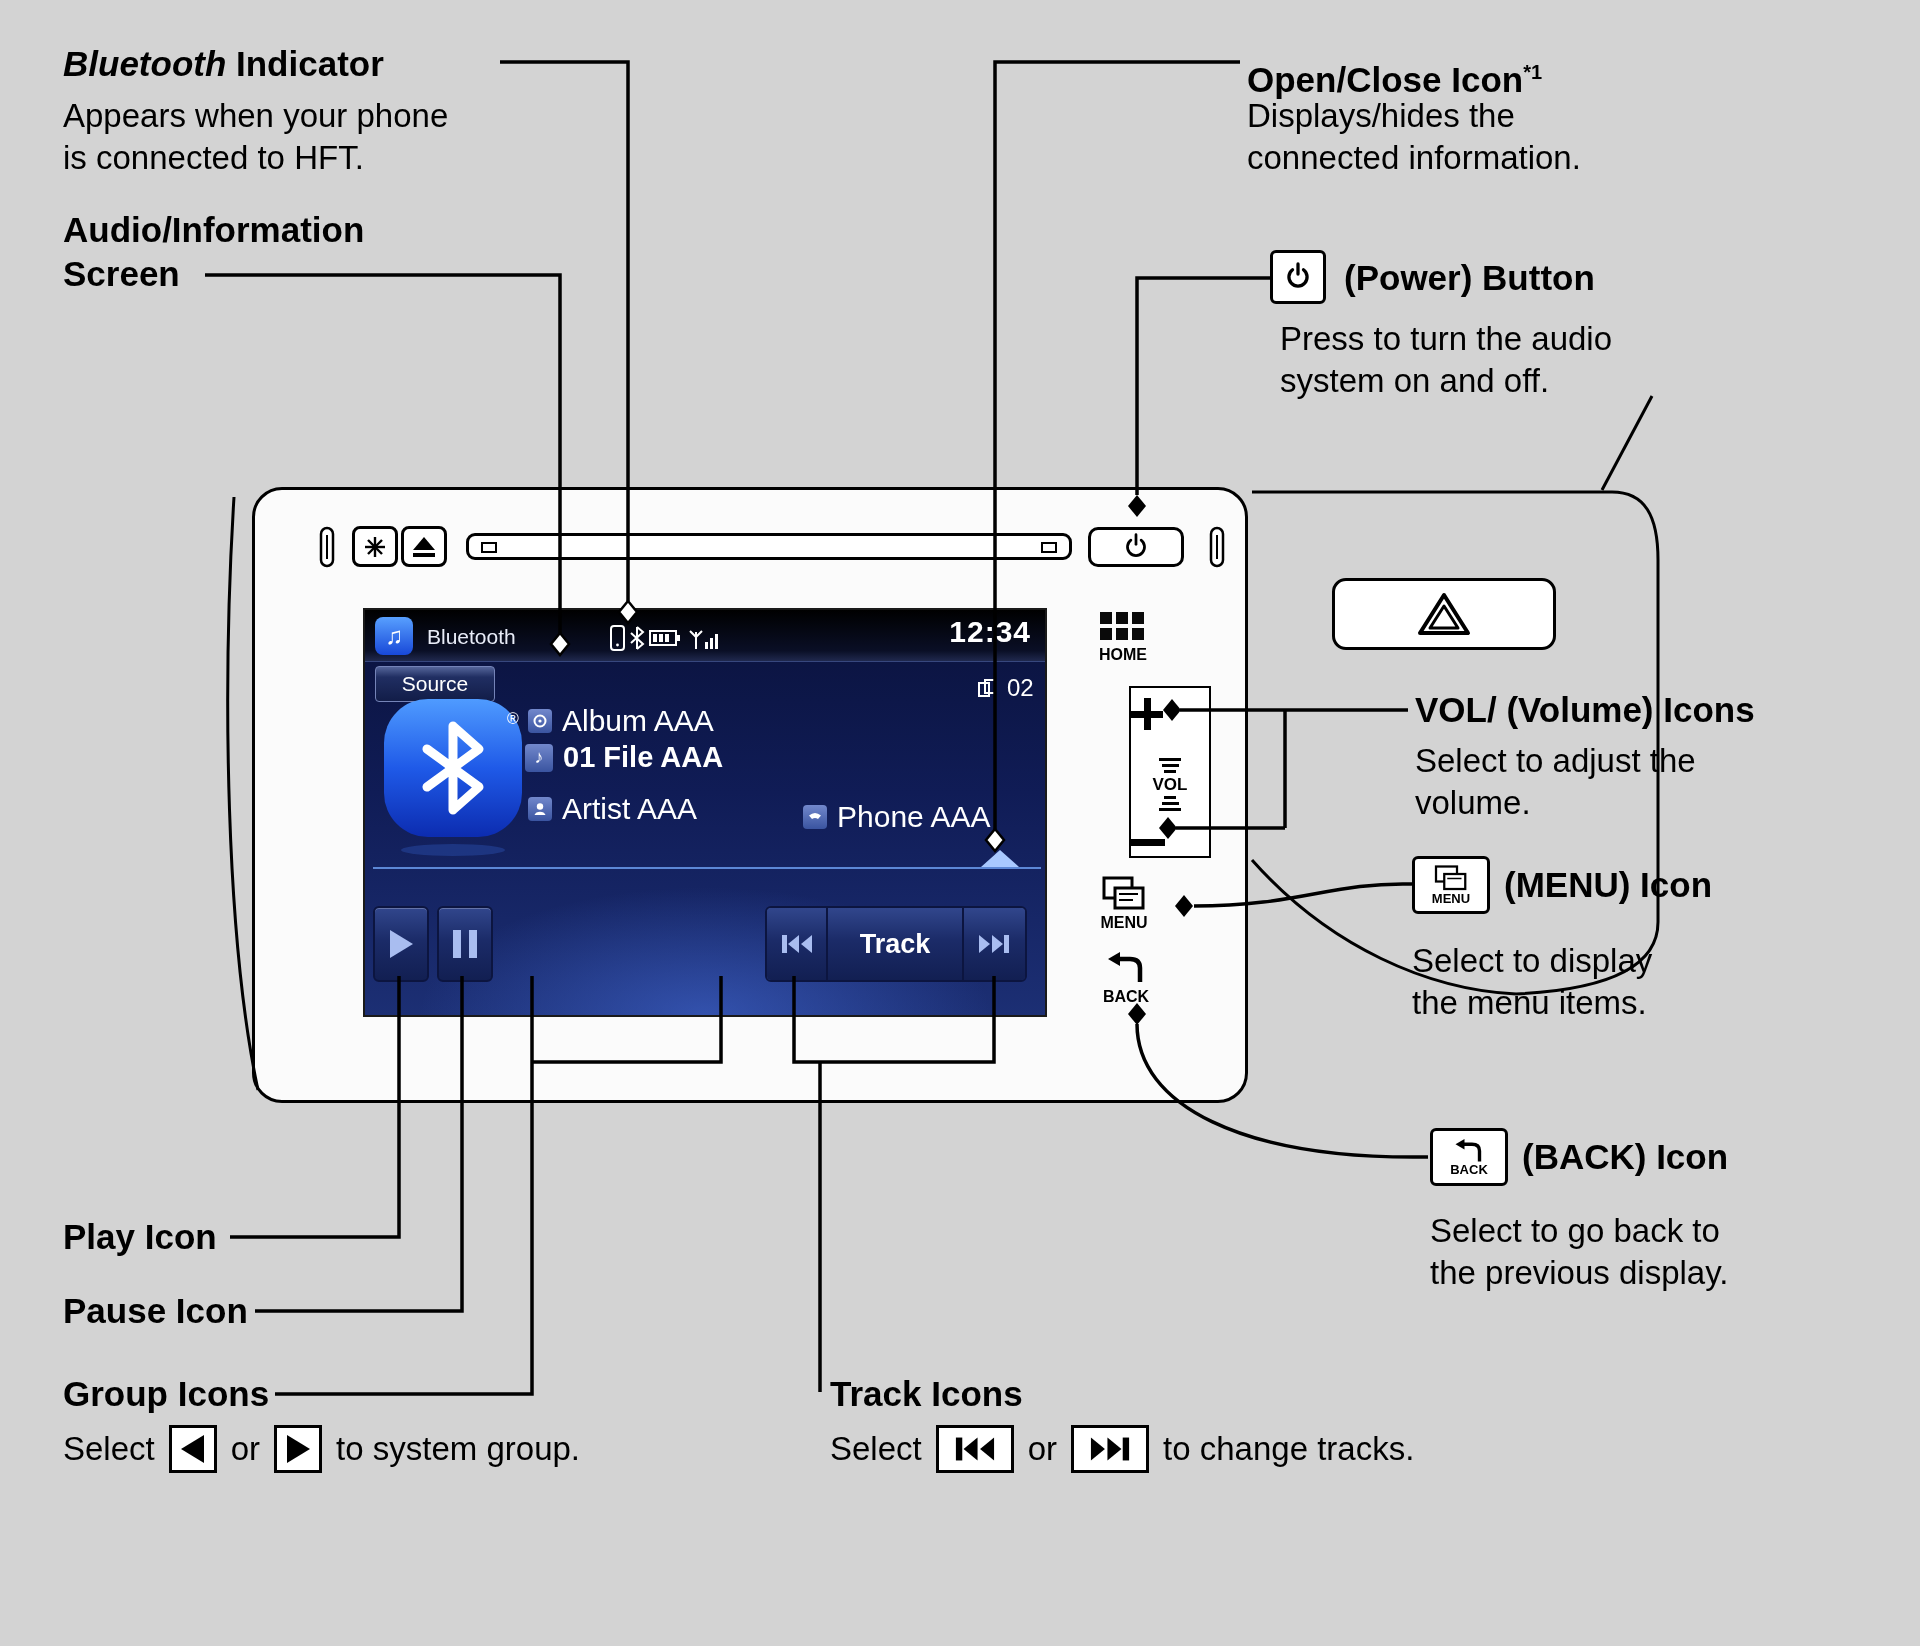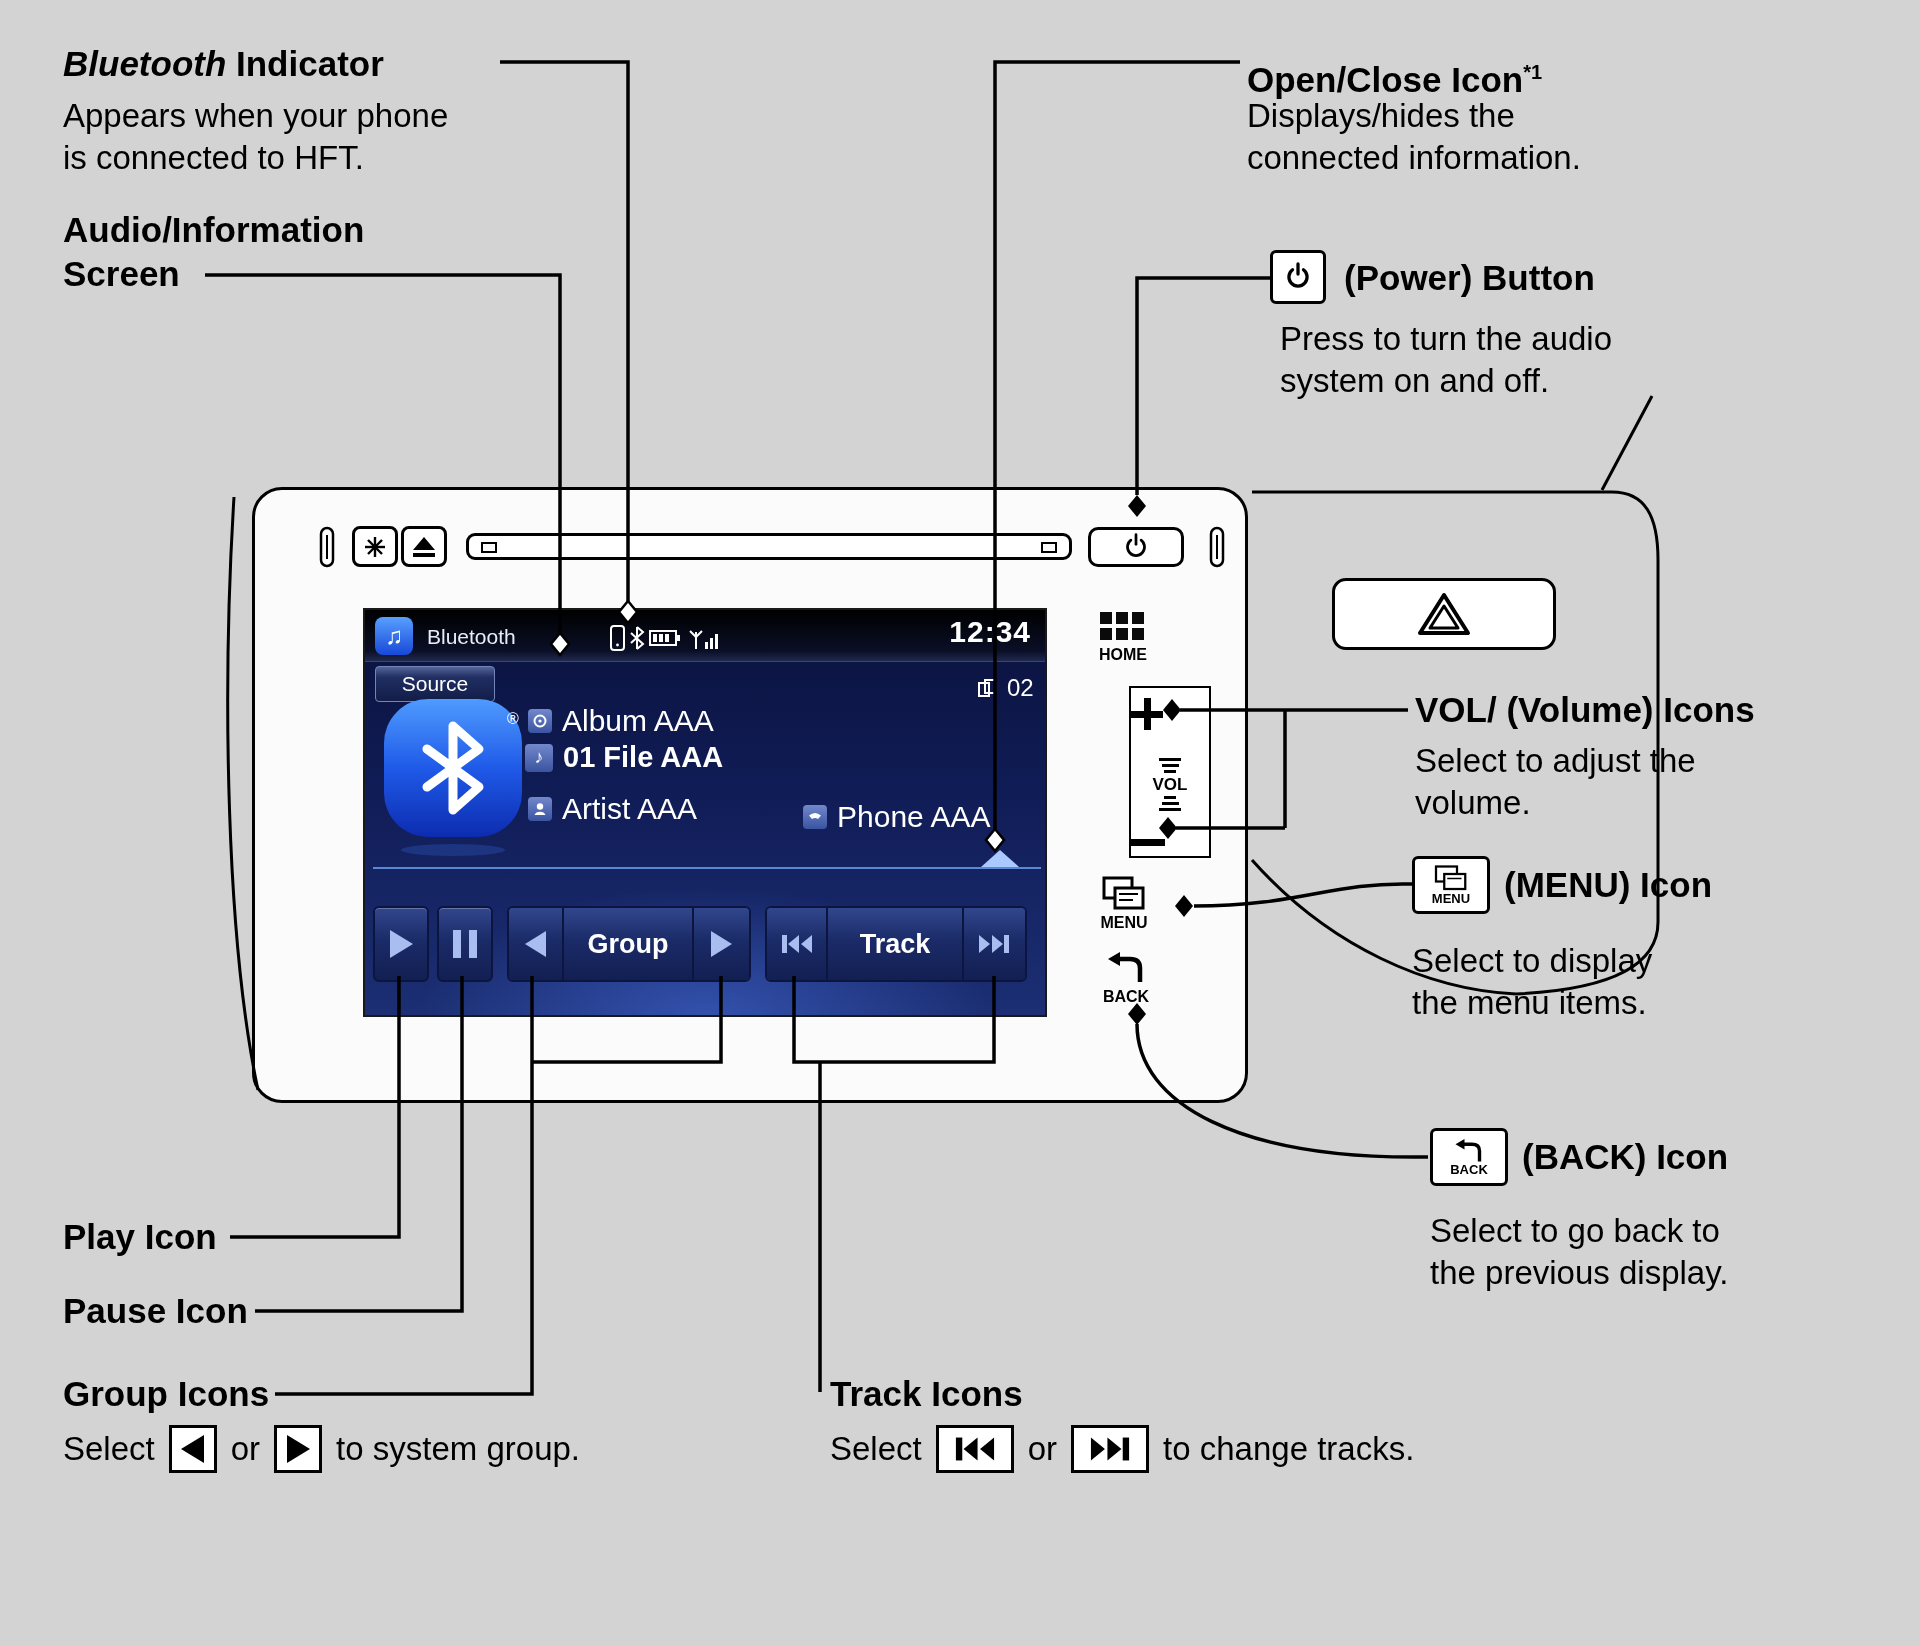--- a/index.html
+++ b/index.html
@@ -242,31 +242,20 @@
   <div class="openclose-tri"></div>
 
   <div class="bar-btn" style="left:8px; width:56px;">
     <span class="play-tri"></span>
   </div>
   <div class="bar-btn" style="left:72px; width:56px;">
     <span class="pause-bars">
         <span></span>
         <span></span>
       </span>
-  </div>
-  <div class="bar-cluster" style="left:142px; width:244px;">
-    <div class="bar-cell" style="width:56px;">
-      <span class="arr-l"></span>
-    </div>
-    <div class="bar-cell" style="width:132px;">
-      <span class="bar-label">Group</span>
-    </div>
-    <div class="bar-cell" style="width:56px;">
-      <span class="arr-r"></span>
-    </div>
   </div>
   <div class="bar-cluster" style="left:400px; width:262px;">
     <div class="bar-cell" style="width:62px;">
       <svg width="34" height="22" viewBox="0 0 34 22" fill="#a9bdf0">
         <rect x="2" y="2" width="5" height="18"></rect>
           <polygon points="19,2 8,11 19,20"></polygon>
           <polygon points="32,2 21,11 32,20"></polygon>
       </svg>
     </div>
     <div class="bar-cell" style="width:138px;">

